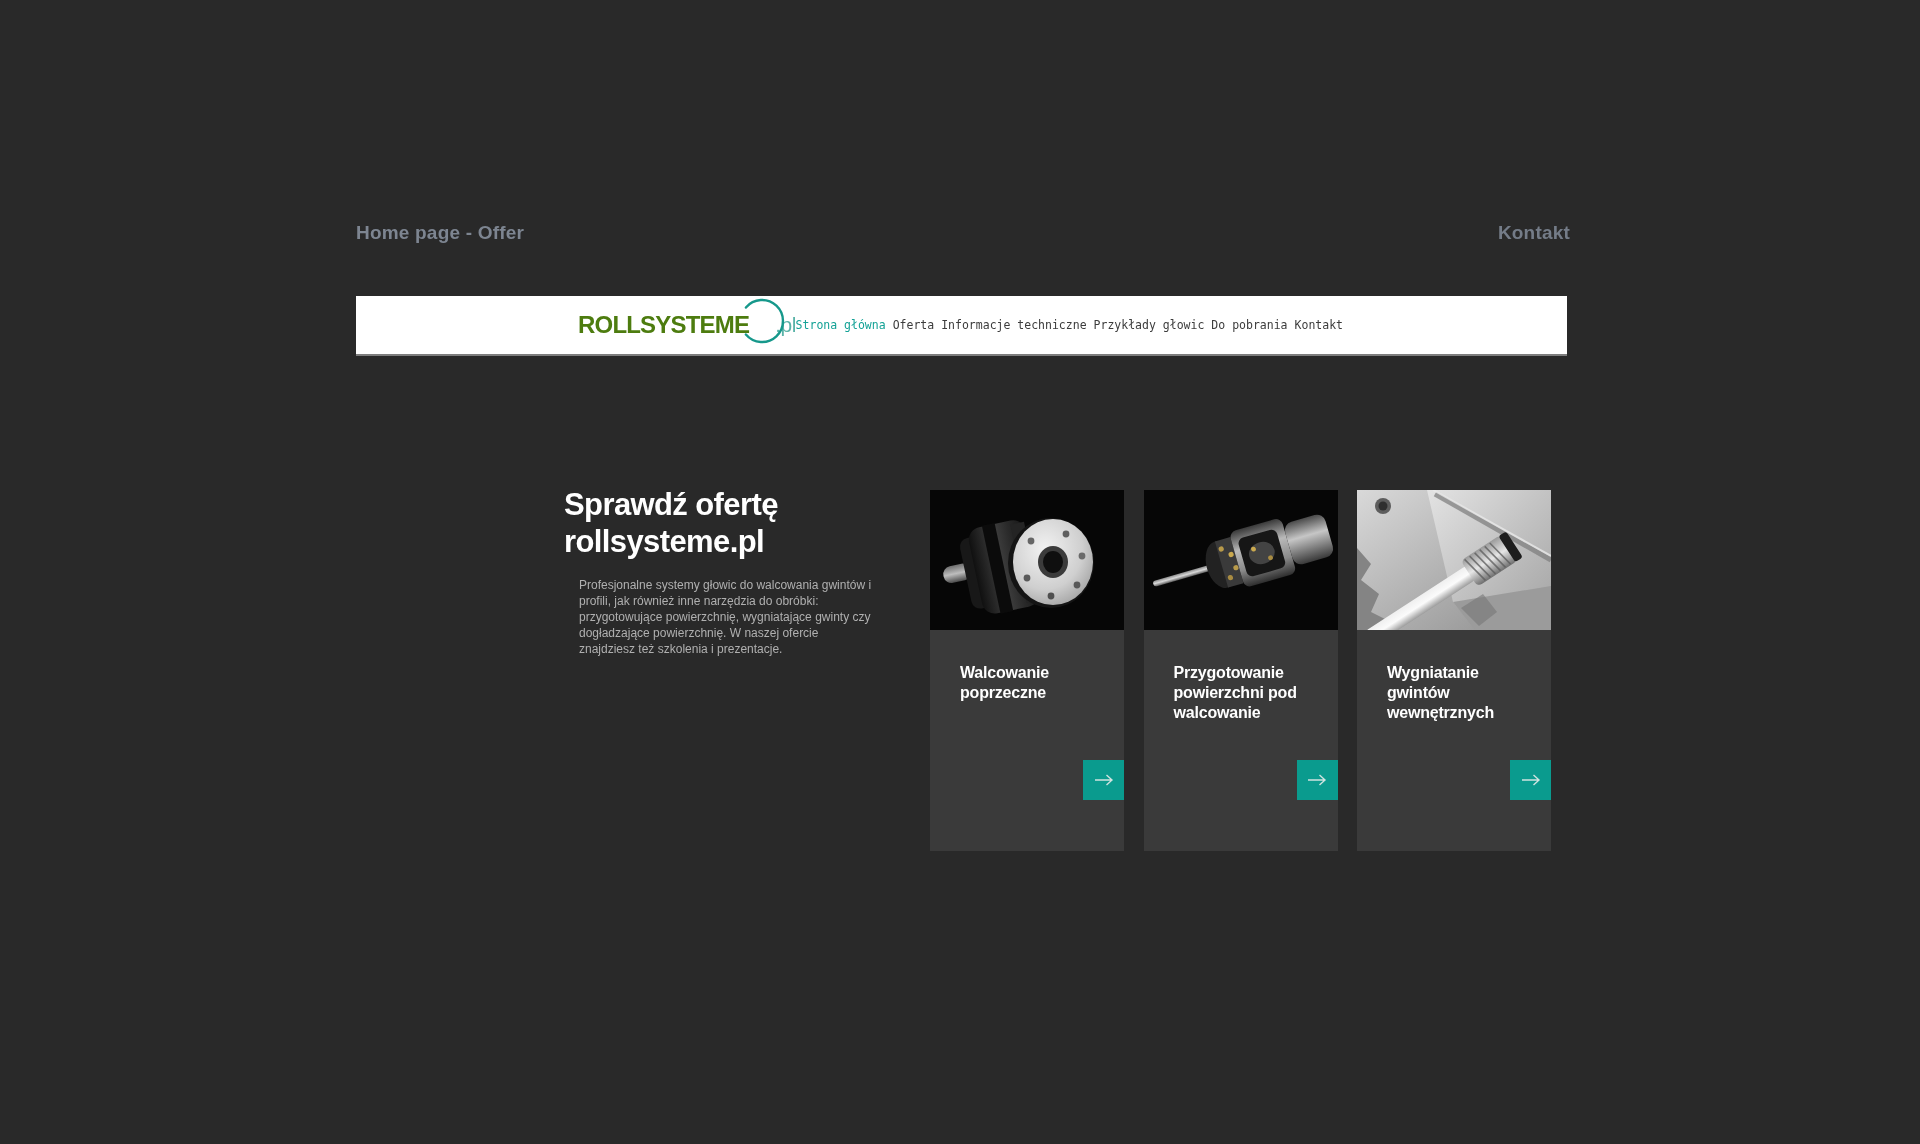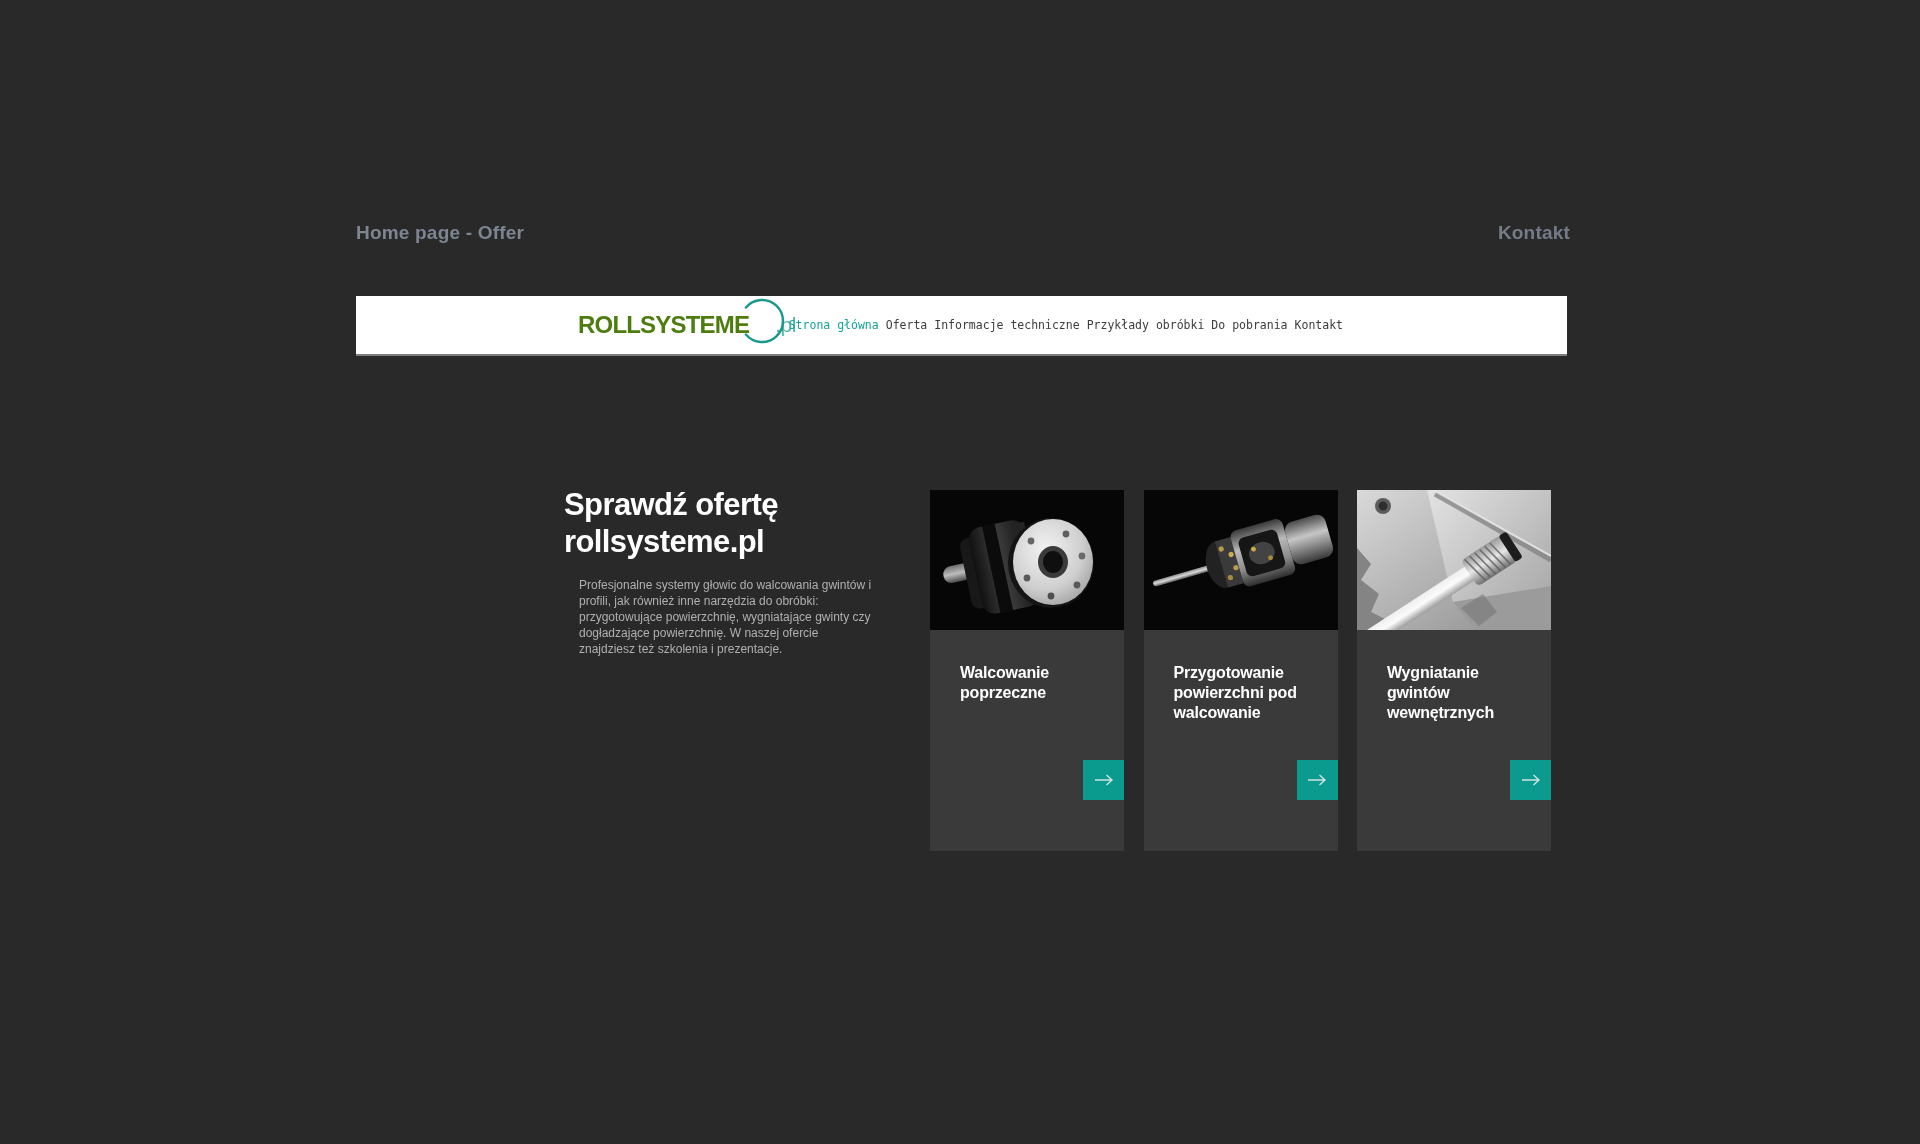--- a/index.html
+++ b/index.html
@@ -77,21 +77,21 @@
         <span class="logo-suffix">.pl</span>
         <svg class="logo-arc" viewBox="0 0 48 48">
           <path d="M 7.9 10.5 A 21 21 0 1 1 7.9 37.5" fill="none" stroke="#16988b" stroke-width="2.4" stroke-linecap="round"></path>
         </svg>
       </span>
     </div>
     <div class="nav-links">
       <span class="nav-link active">Strona główna</span>
       <span class="nav-link">Oferta</span>
       <span class="nav-link">Informacje techniczne</span>
-      <span class="nav-link">Przykłady obróbki</span>
+      <span class="nav-link">Przykłady głowic</span>
       <span class="nav-link">Do pobrania</span>
       <span class="nav-link">Kontakt</span>
     </div>
   </div>
 
   <h1 class="hero-title"><span>Sprawdź ofertę</span><br><span>rollsysteme.pl</span></h1>
   <p class="hero-desc">Profesjonalne systemy głowic do walcowania gwintów i profili, jak również inne narzędzia do obróbki: przygotowujące powierzchnię, wygniatające gwinty czy dogładzające powierzchnię. W naszej ofercie znajdziesz też szkolenia i prezentacje.</p>
 
   <div class="cards">
 

